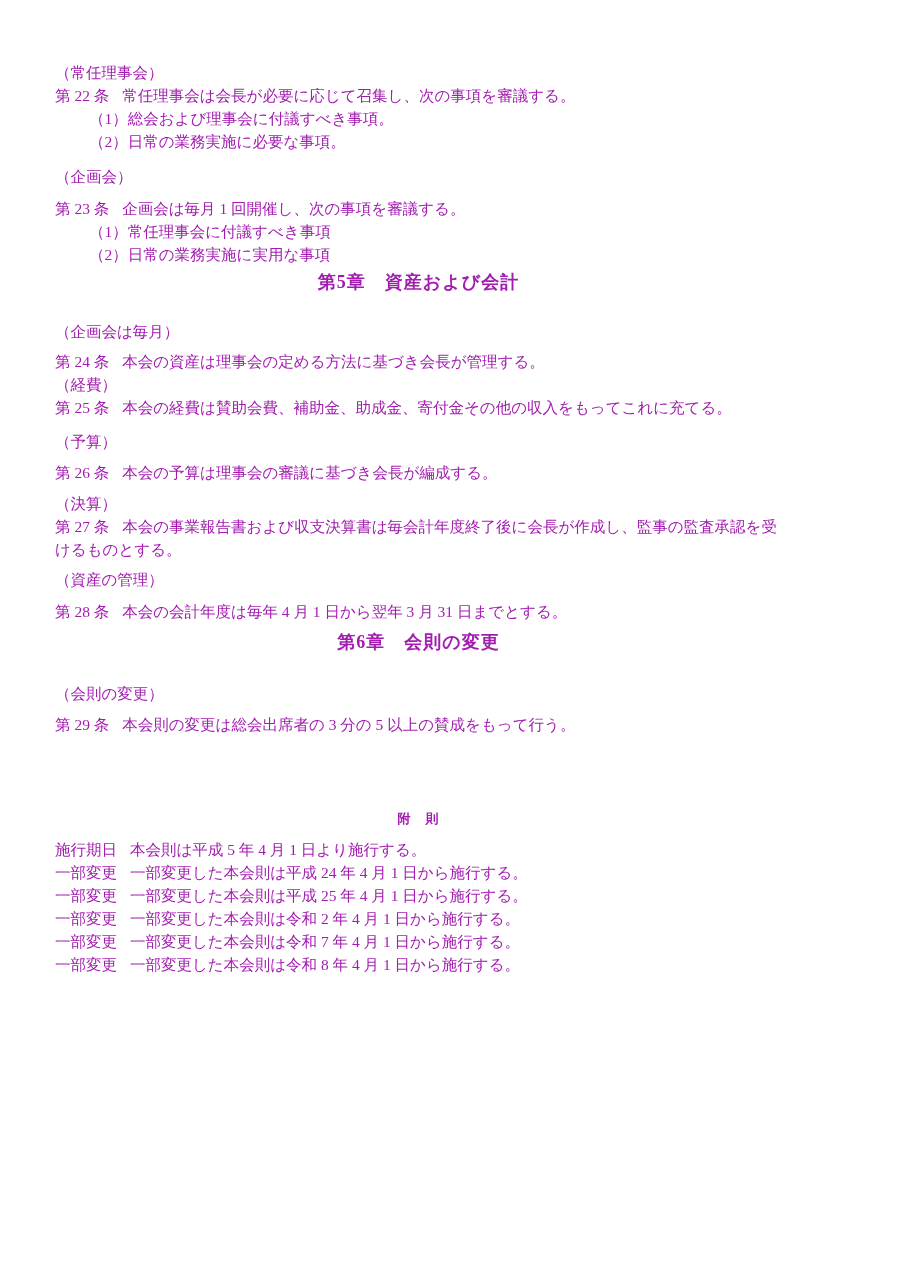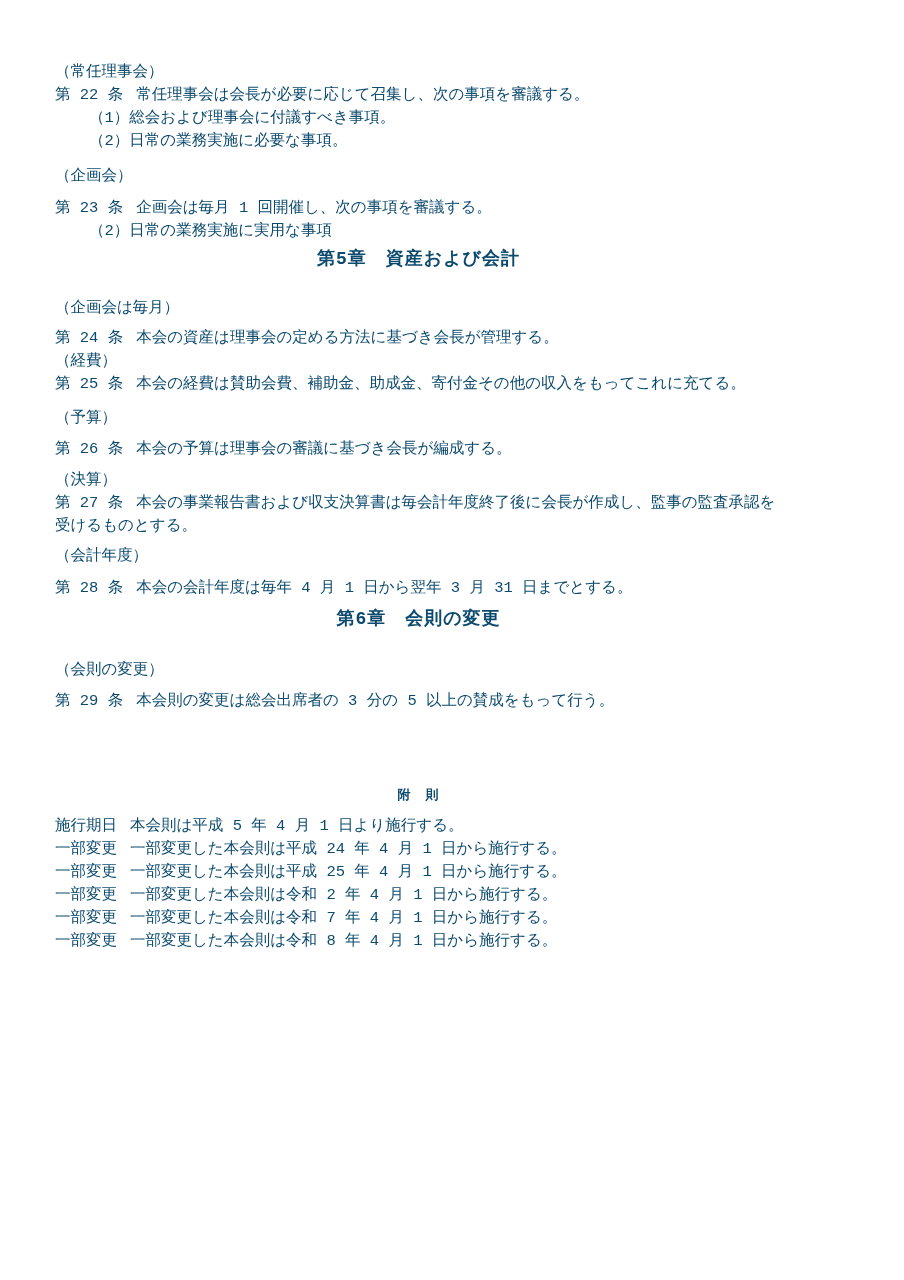--- a/index.html
+++ b/index.html
@@ -2,22 +2,22 @@
 <html><head>
 <meta charset="utf-8">
 <style>
   html, body { margin: 0; padding: 0; background: #ffffff; }
   .page {
     position: relative;
     width: 832px;
     height: 1280px;
     background: #ffffff;
     overflow: hidden;
-    font-family: Liberation Mono, monospace;
-    color: #0c4a6e;
+    font-family: Liberation Serif, serif;
+    color: #a21caf;
     font-size: 15.5px;
     line-height: 23px;
   }
   .inner { padding: 61px 50px 0 55px; }
   p { margin: 0; }
   .item { margin-left: 34px; }
   .artnum { margin-right: 13px; white-space: nowrap; }
   .chapter {
     font-size: 18px;
     font-weight: bold;
@@ -53,37 +53,38 @@
 <div class="page">
   <div class="inner">
 
     <p class="label">（常任理事会）</p>
     <p class="article mt15"><span class="artnum">第 22 条</span><span>常任理事会は会長が必要に応じて召集し、次の事項を審議する。</span></p>
     <p class="item">（1）総会および理事会に付議すべき事項。</p>
     <p class="item">（2）日常の業務実施に必要な事項。</p>
 
     <p class="label mt12">（企画会）</p>
     <p class="article mt9"><span class="artnum">第 23 条</span><span>企画会は毎月 1 回開催し、次の事項を審議する。</span></p>
+    <p class="item">（1）常任理事会に付議すべき事項</p>
     <p class="item">（2）日常の業務実施に実用な事項</p>
 
     <h2 class="chapter mt4 mb25">第5章　資産および会計</h2>
 
     <p class="label">（企画会は毎月）</p>
     <p class="article mt7"><span class="artnum">第 24 条</span><span>本会の資産は理事会の定める方法に基づき会長が管理する。</span></p>
 
     <p class="label">（経費）</p>
     <p class="article"><span class="artnum">第 25 条</span><span>本会の経費は賛助会費、補助金、助成金、寄付金その他の収入をもってこれに充てる。</span></p>
 
     <p class="label mt11">（予算）</p>
     <p class="article mt8"><span class="artnum">第 26 条</span><span>本会の予算は理事会の審議に基づき会長が編成する。</span></p>
 
     <p class="label mt8">（決算）</p>
     <p class="article mt10"><span class="artnum">第 27 条</span><span>本会の事業報告書および収支決算書は毎会計年度終了後に会長が作成し、監事の監査承認を受けるものとする。</span></p>
 
-    <p class="label mt7">（会計年度）</p>
+    <p class="label mt7">（資産の管理）</p>
     <p class="article mt9"><span class="artnum">第 28 条</span><span>本会の会計年度は毎年 4 月 1 日から翌年 3 月 31 日までとする。</span></p>
 
     <h2 class="chapter mt7">第6章　会則の変更</h2>
 
     <p class="label mt27">（会則の変更）</p>
     <p class="article mt8"><span class="artnum">第 29 条</span><span>本会則の変更は総会出席者の 3 分の 5 以上の賛成をもって行う。</span></p>
 
     <h2 class="fusoku-heading mt70">附　則</h2>
     <p class="frow mt7"><span class="flabel">施行期日</span><span>本会則は平成 5 年 4 月 1 日より施行する。</span></p>
     <p class="frow"><span class="flabel">一部変更</span><span>一部変更した本会則は平成 24 年 4 月 1 日から施行する。</span></p>

